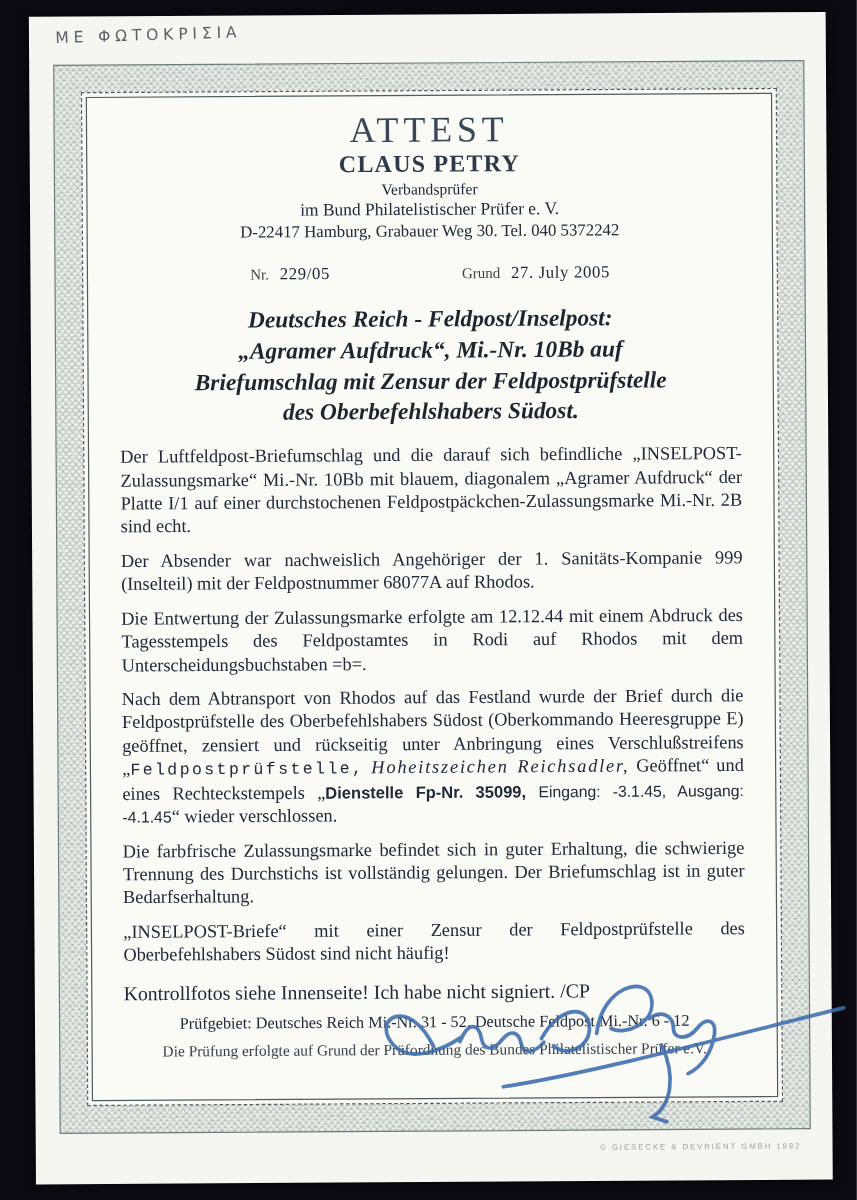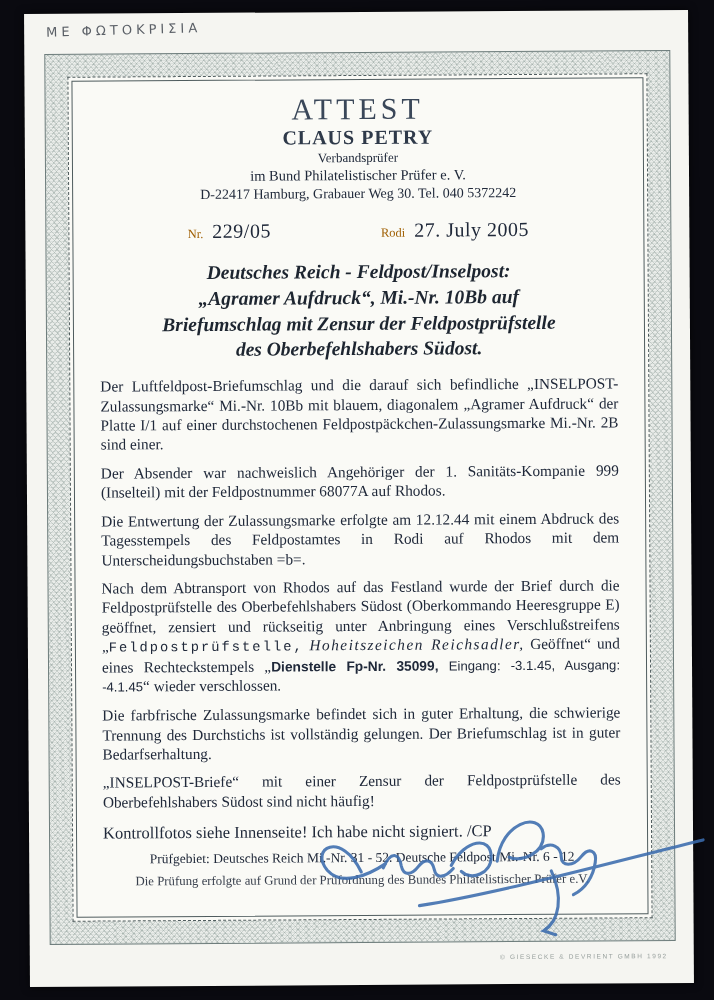--- a/index.html
+++ b/index.html
@@ -42,22 +42,22 @@
     padding:12px 26px 0 26px;
     overflow:hidden;
     color:#20293a;
   }
   .h-attest{font-size:30px;letter-spacing:4px;color:#3a4759;text-align:center;line-height:1.1;}
   .h-name{font-size:20px;font-weight:bold;letter-spacing:1px;text-align:center;color:#2e3949;line-height:1.25;}
   .h-role{font-size:13px;text-align:center;line-height:1.25;}
   .h-org{font-size:14.5px;text-align:center;line-height:1.3;}
   .h-addr{font-size:14px;text-align:center;line-height:1.3;}
   .meta-row{display:flex;justify-content:center;gap:110px;margin-top:16px;align-items:baseline;}
-  .meta-label{font-size:12.5px;margin-right:9px;color:#a16207;}
-  .meta-value{font-size:20px;letter-spacing:.5px;}
+  .meta-label{font-size:12.5px;margin-right:9px;color:#404040;}
+  .meta-value{font-size:14px;letter-spacing:.5px;}
   .subject{
     margin-top:17px;text-align:center;font-weight:bold;font-style:italic;
     font-size:19.5px;line-height:1.32;color:#1d2530;
   }
   .paras{margin-top:13px;}
   .para{font-size:15.3px;line-height:1.27;margin:0 0 9px 0;text-align:justify;}
   .seg-b{font-weight:normal;}
   .seg-i{font-style:italic;letter-spacing:1.5px;}
   .seg-sp{font-family:"Liberation Mono","DejaVu Sans Mono",monospace;letter-spacing:2px;font-size:.9em;}
   .seg-sansb{font-family:"Liberation Sans","DejaVu Sans",sans-serif;font-weight:bold;font-size:.9em;}
@@ -91,33 +91,33 @@
         <div class="h-name">CLAUS PETRY</div>
         <div class="h-role">Verbandsprüfer</div>
         <div class="h-org">im Bund Philatelistischer Prüfer e. V.</div>
         <div class="h-addr">D-22417 Hamburg, Grabauer Weg 30. Tel. 040 5372242</div>
 
         <div class="meta-row">
           <div>
             <span class="meta-label">Nr.</span><span class="meta-value">229/05</span>
           </div>
           <div>
-            <span class="meta-label">Rodi</span><span class="meta-value">27. July 2005</span>
+            <span class="meta-label">Grund</span><span class="meta-value">27. July 2005</span>
           </div>
         </div>
 
         <div class="subject" id="subject-lines">
             <div>Deutsches Reich - Feldpost/Inselpost:</div>
             <div>„Agramer Aufdruck“, Mi.-Nr. 10Bb auf</div>
             <div>Briefumschlag mit Zensur der Feldpostprüfstelle</div>
             <div>des Oberbefehlshabers Südost.</div>
           </div>
 
         <div class="paras" id="body-paragraphs">
-            <p class="para"><span>Der Luftfeldpost-Briefumschlag und die darauf sich befindliche „INSELPOST-Zulassungsmarke“ </span><span class="seg-b">Mi.-Nr. 10Bb</span><span> mit blauem, diagonalem „Agramer Aufdruck“ der Platte I/1 auf einer durchstochenen Feldpostpäckchen-Zulassungsmarke Mi.-Nr. 2B sind </span><span class="seg-b">einer</span><span>.</span></p>
+            <p class="para"><span>Der Luftfeldpost-Briefumschlag und die darauf sich befindliche „INSELPOST-Zulassungsmarke“ </span><span class="seg-b">Mi.-Nr. 10Bb</span><span> mit blauem, diagonalem „Agramer Aufdruck“ der Platte I/1 auf einer durchstochenen Feldpostpäckchen-Zulassungsmarke Mi.-Nr. 2B sind </span><span class="seg-b">echt</span><span>.</span></p>
             <p class="para"><span>Der Absender war nachweislich Angehöriger der 1. Sanitäts-Kompanie 999 (Inselteil) mit der Feldpostnummer 68077A auf Rhodos.</span></p>
             <p class="para"><span>Die Entwertung der Zulassungsmarke erfolgte am 12.12.44 mit einem Abdruck des Tagesstempels des Feldpostamtes in Rodi auf Rhodos mit dem Unterscheidungsbuchstaben =b=.</span></p>
             <p class="para"><span>Nach dem Abtransport von Rhodos auf das Festland wurde der Brief durch die Feldpostprüfstelle des Oberbefehlshabers Südost (Oberkommando Heeresgruppe E) geöffnet, zensiert und rückseitig unter Anbringung eines Verschlußstreifens „</span><span class="seg-sp">Feldpostprüfstelle,</span><span> </span><span class="seg-i">Hoheitszeichen Reichsadler,</span><span> </span><span class="seg-b">Geöffnet</span><span>“ und eines Rechteckstempels „</span><span class="seg-sansb">Dienstelle Fp-Nr. 35099,</span><span> </span><span class="seg-sans">Eingang: -3.1.45, Ausgang: -4.1.45</span><span>“ wieder verschlossen.</span></p>
             <p class="para"><span>Die farbfrische Zulassungsmarke befindet sich in guter Erhaltung, die schwierige Trennung des Durchstichs ist vollständig gelungen. Der Briefumschlag ist in guter Bedarfserhaltung.</span></p>
             <p class="para"><span>„INSELPOST-Briefe“ mit einer Zensur der Feldpostprüfstelle des Oberbefehlshabers Südost sind nicht häufig!</span></p>
           </div>
 
         <div class="note">Kontrollfotos siehe Innenseite! Ich habe nicht signiert. /CP</div>
 
         <div class="f1">Prüfgebiet: Deutsches Reich Mi.-Nr. 31 - 52. Deutsche Feldpost Mi.-Nr. 6 - 12</div>

